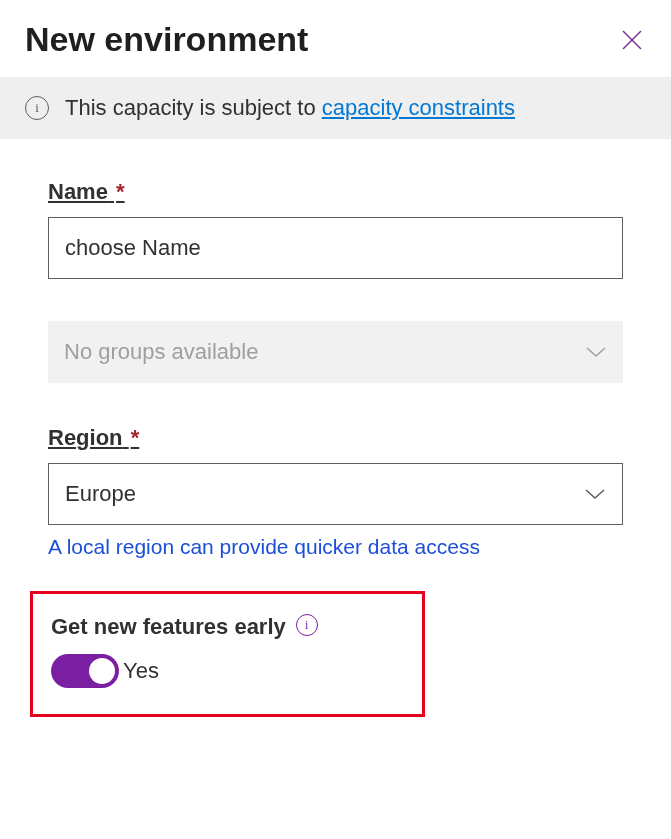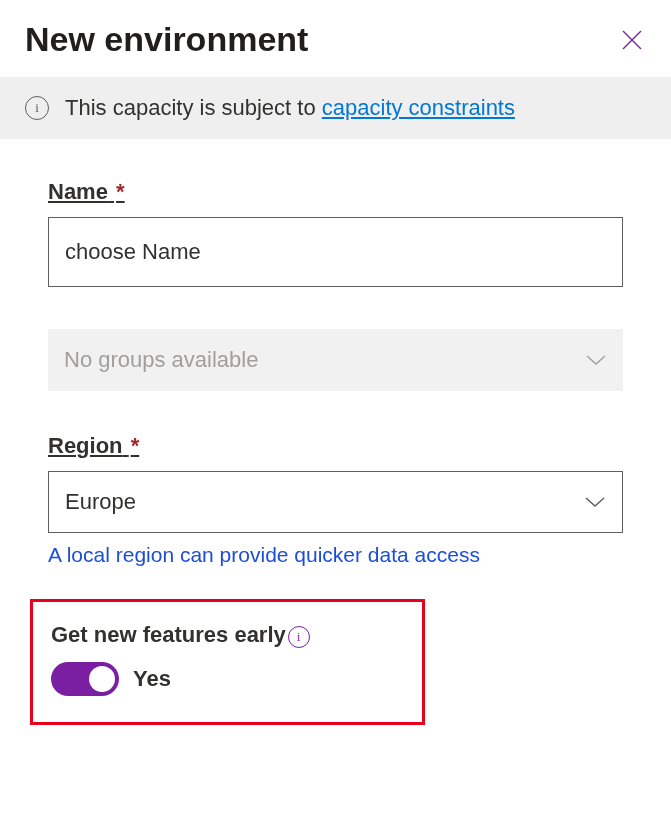--- a/index.html
+++ b/index.html
@@ -71,21 +71,21 @@
       margin-bottom: 12px;
       display: block;
       text-decoration: underline;
     }
     .required-asterisk {
       color: #a4262c;
       margin-left: 2px;
     }
     .text-input {
       width: 100%;
-      height: 70px;
+      height: 62px;
       border: 1px solid #605e5c;
       padding: 0 16px;
       font-size: 22px;
       color: #323130;
       background: #fff;
       font-family: inherit;
     }
     .select-box {
       width: 100%;
       height: 62px;
@@ -119,22 +119,22 @@
     }
     .highlight-box {
       border: 3px solid #e8001f;
       padding: 20px 18px 26px 18px;
       width: 395px;
       margin-left: -18px;
       margin-top: -10px;
     }
     .features-label-row {
       display: flex;
-      align-items: flex-end;
-      gap: 2px;
+      align-items: flex-start;
+      gap: 10px;
       margin-bottom: 14px;
     }
     .features-label {
       font-size: 22px;
       font-weight: 600;
       color: #323130;
     }
     .info-icon-small {
       width: 22px;
       height: 22px;
@@ -144,22 +144,21 @@
       align-items: center;
       justify-content: center;
       font-size: 12px;
       font-family: Georgia, serif;
       color: #7b1fa2;
       cursor: pointer;
     }
     .toggle-row {
       display: flex;
       align-items: center;
-      gap: 14px;
-      font-weight: bold;
+      gap: 4px;
     }
     .toggle {
       width: 68px;
       height: 34px;
       background: #7b1fa2;
       border-radius: 17px;
       position: relative;
       cursor: pointer;
     }
     .toggle-knob {

